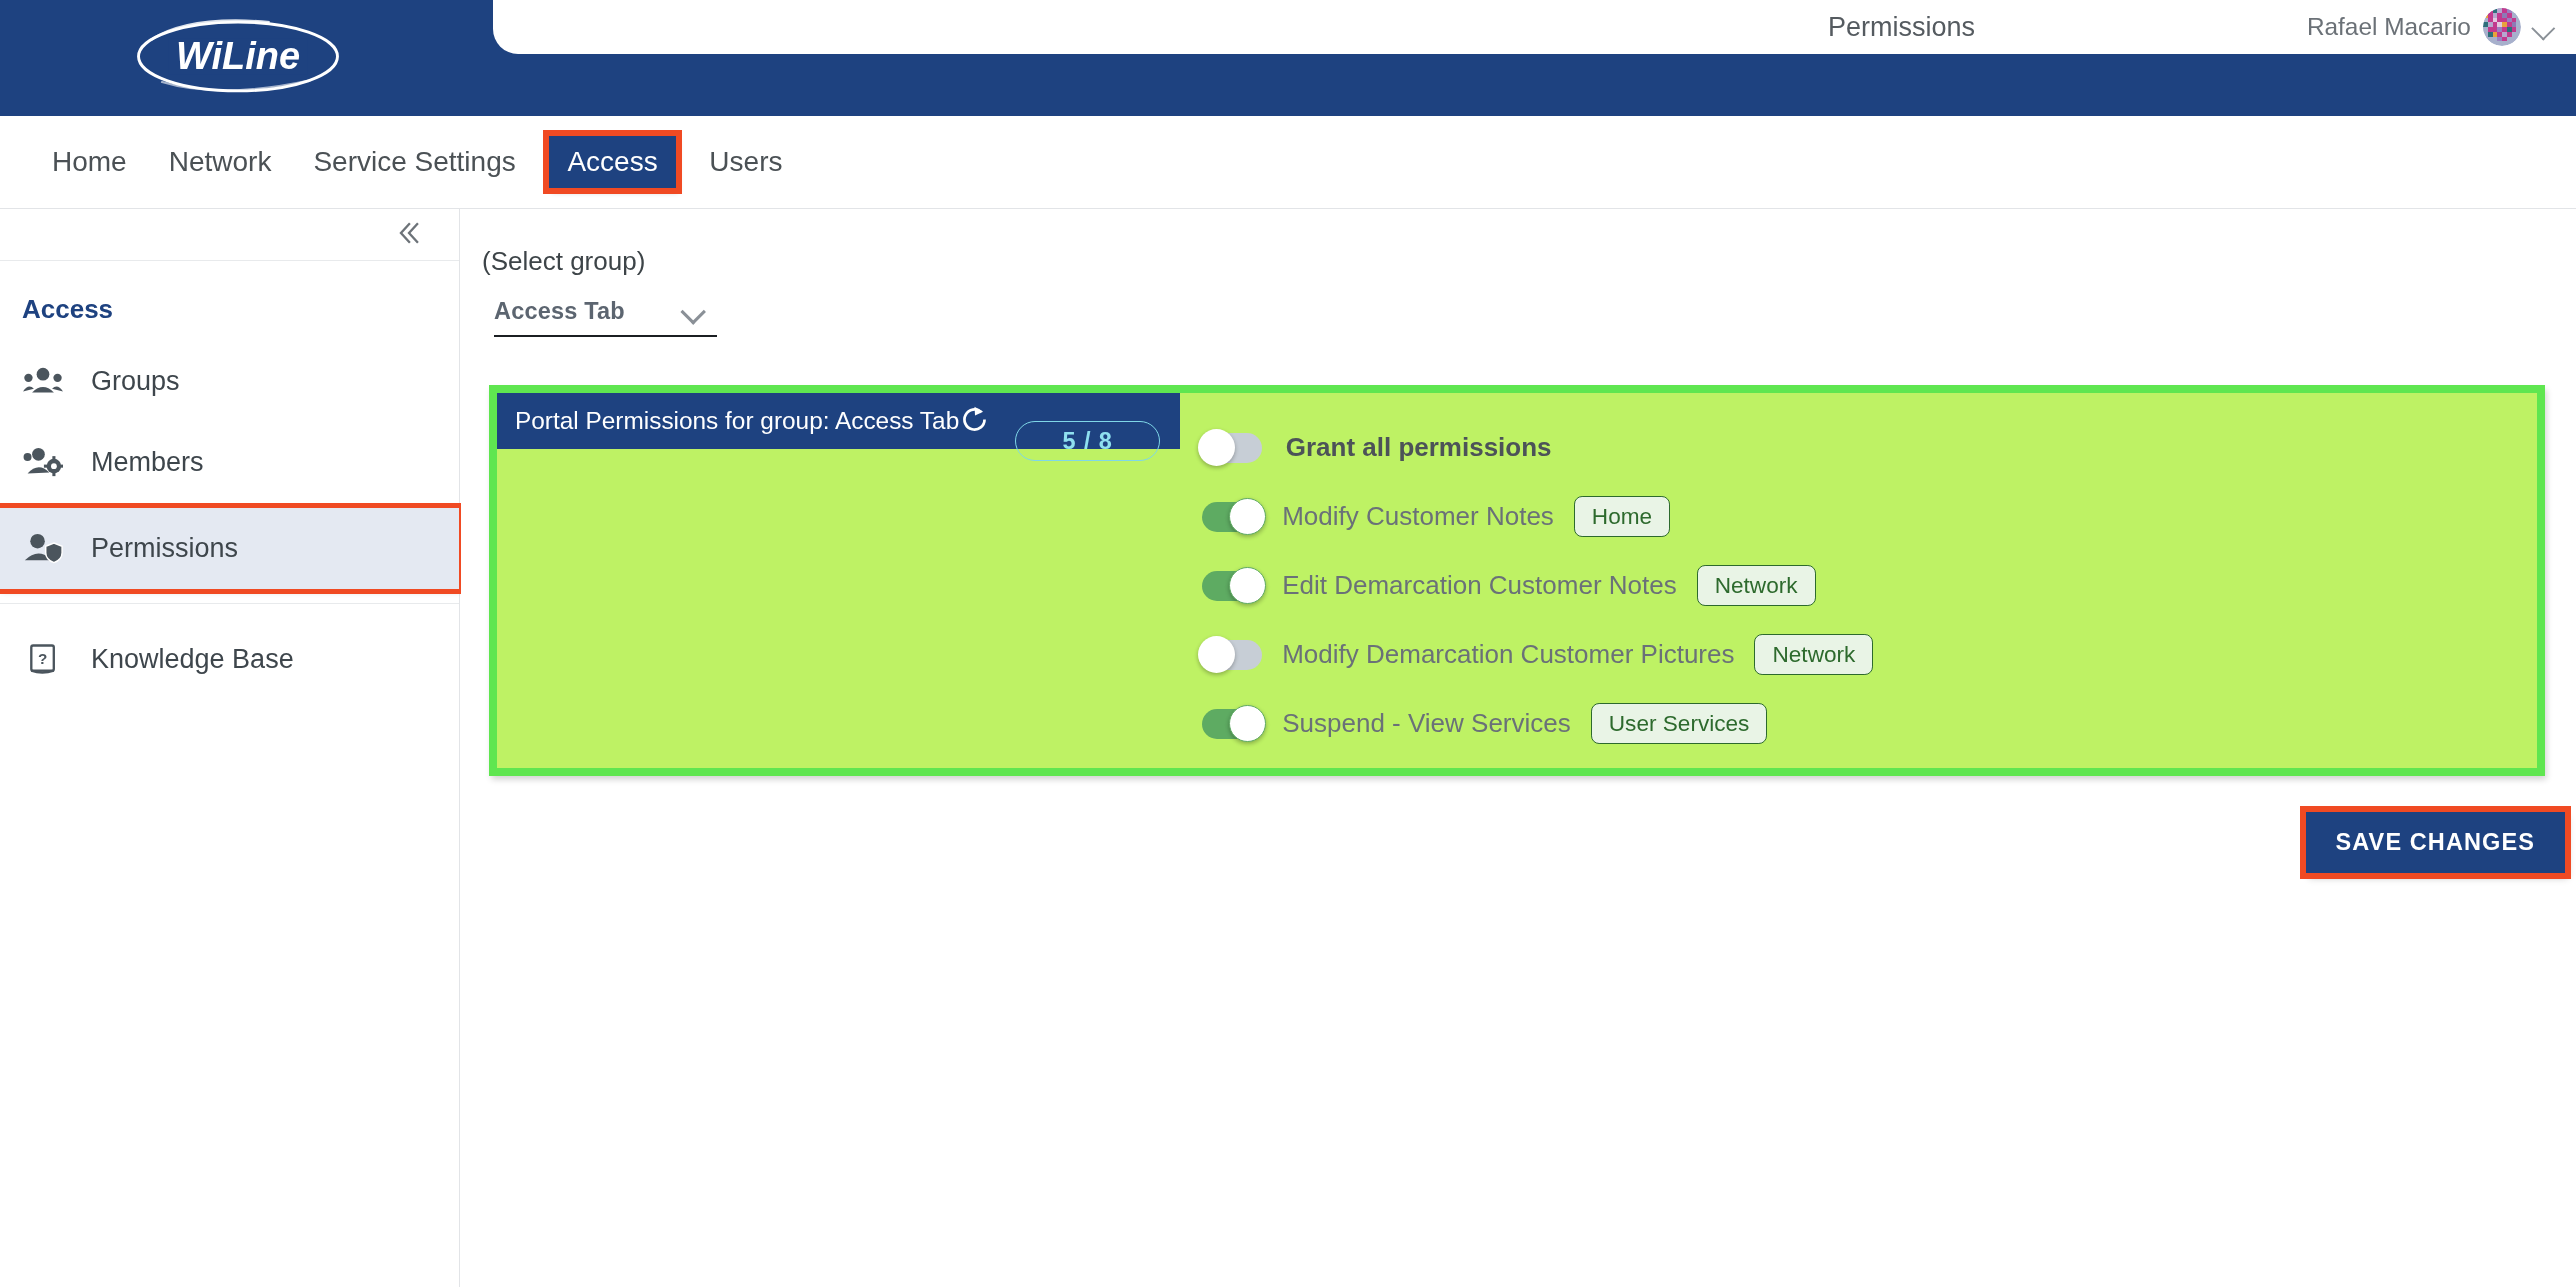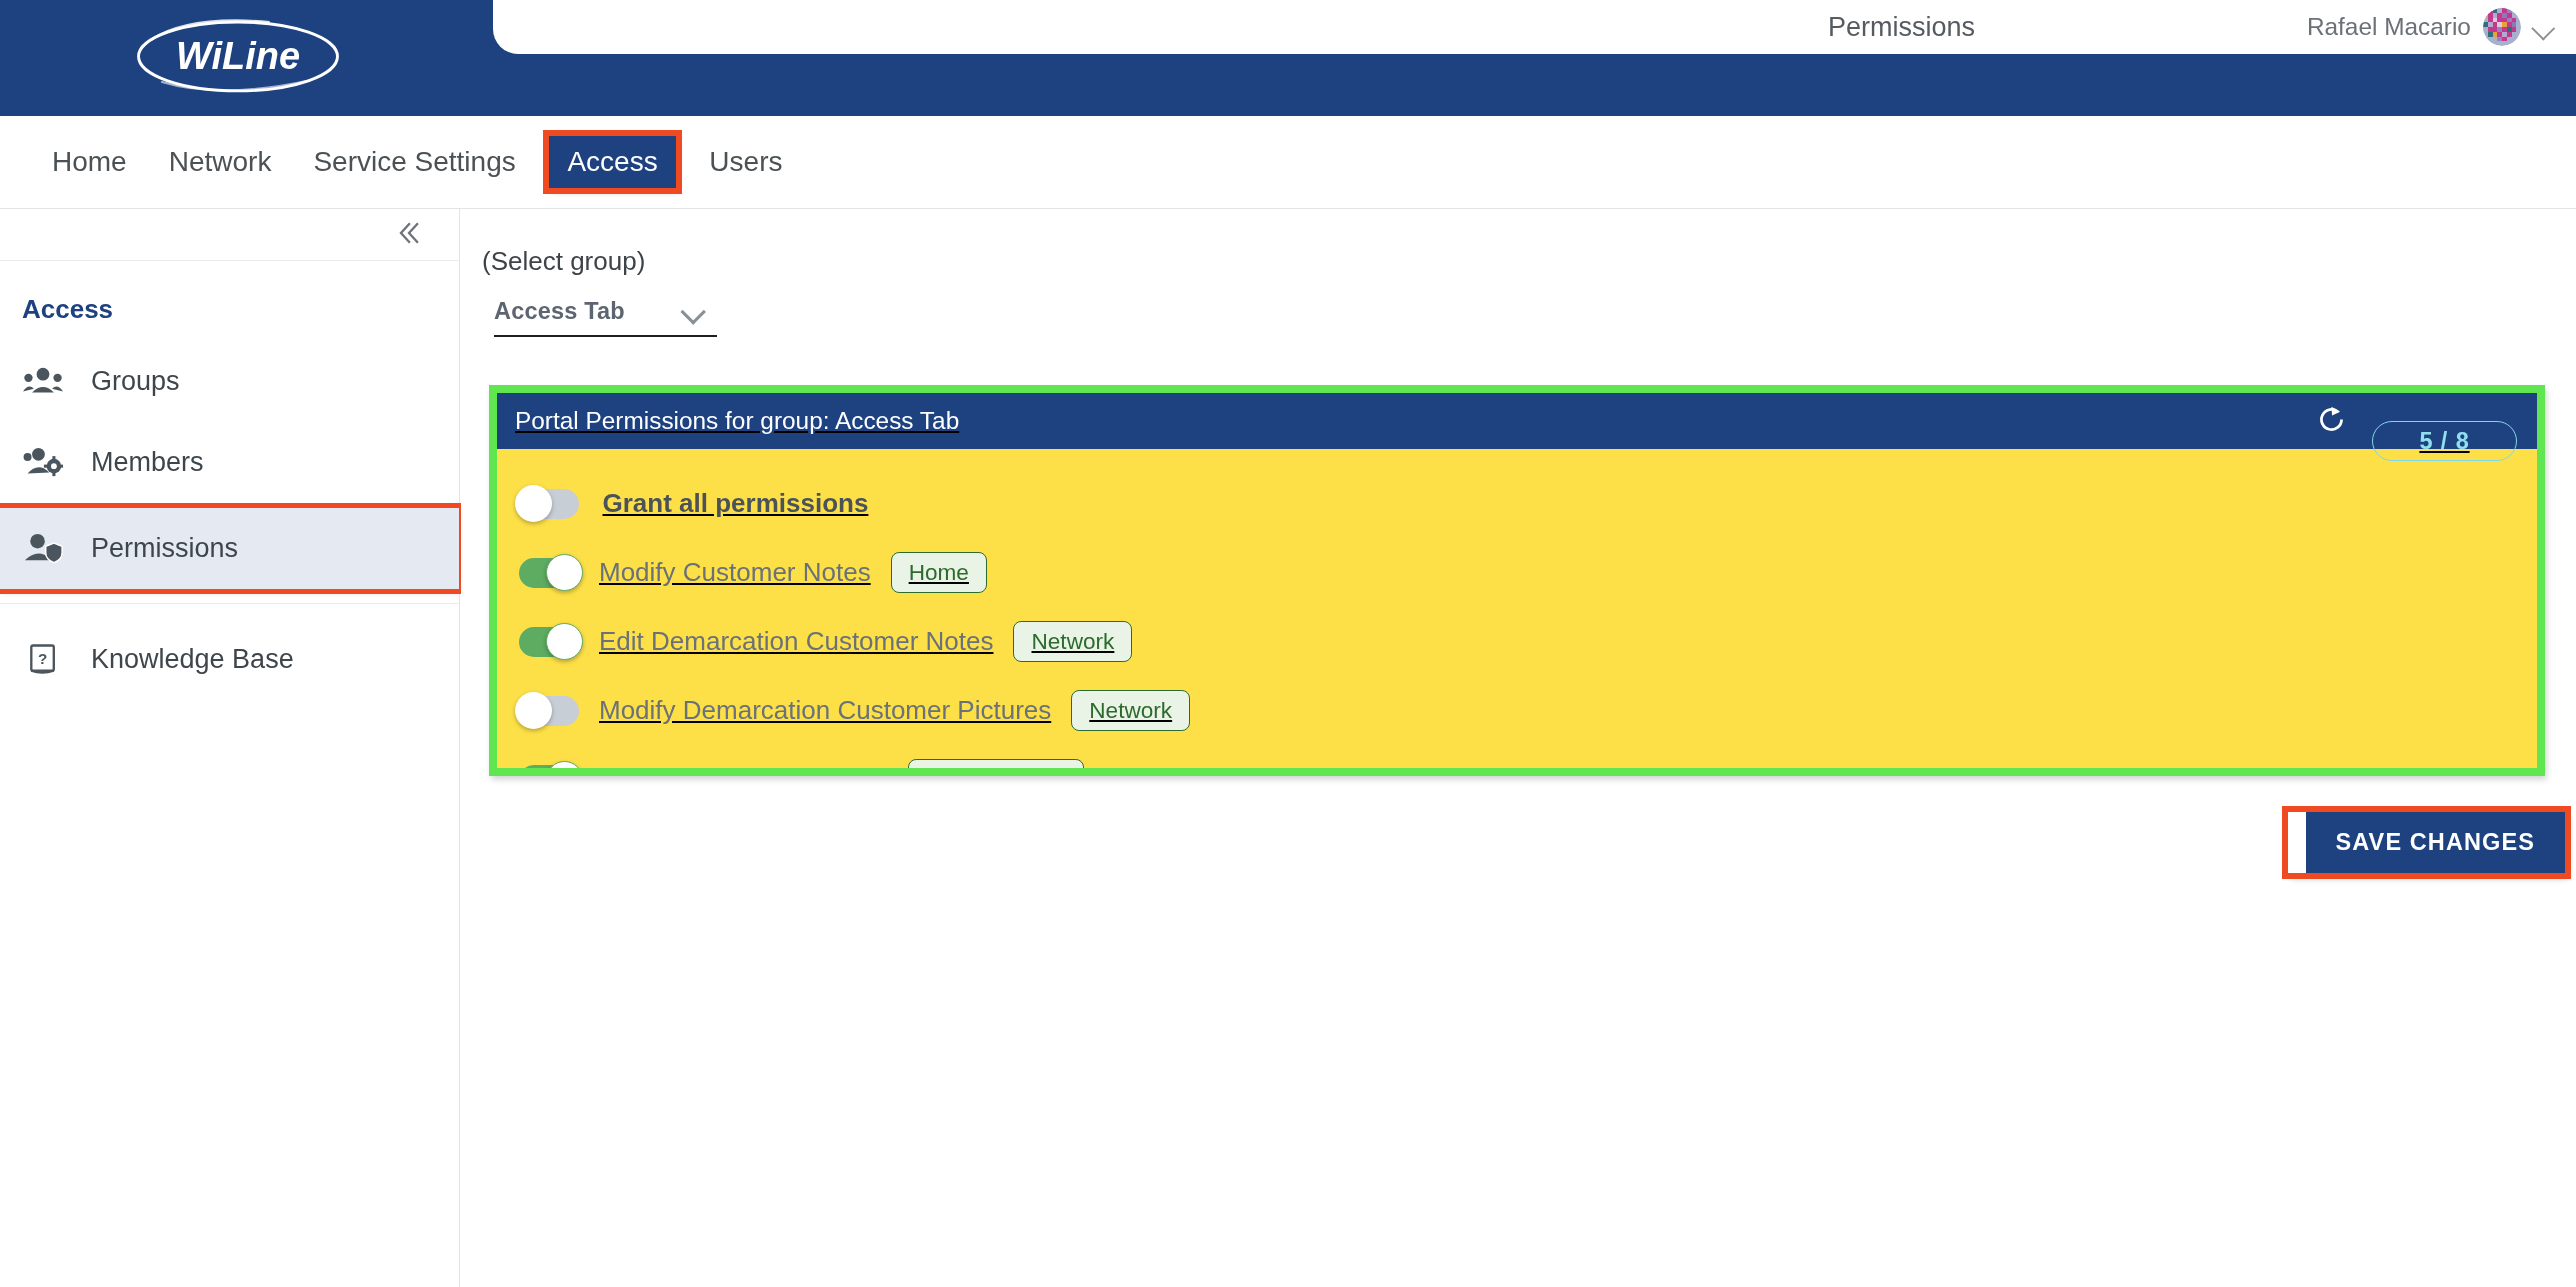--- a/index.html
+++ b/index.html
@@ -146,22 +146,22 @@
 
   
   .perm-highlight {
     position: absolute; left: 28px; top: 163px;
     width: 2056px; height: 391px;
     border: 8.1px solid #5fe650;
     box-shadow: 1.8px 3.6px 6.3px rgba(0,0,0,.18);
   }
   .perm-card {
     width: 100%; height: 100%;
-    background: #fde047;
-    display: flex; flex-direction: column; text-decoration: underline;
+    background: #bef264;
+    display: flex; flex-direction: row;
   }
   .perm-header {
     height: 56px; background: #1e4280;
     display: flex; align-items: center; justify-content: space-between;
     padding: 0 20px 0 18px;
   }
   .perm-header-title { font-size: 24.4px; color: #ffffff; white-space: nowrap; }
   .perm-header-right { display: flex; align-items: center; gap: 25px; }
   .refresh-icon { cursor: pointer; display: block; }
   .count-badge {
@@ -203,21 +203,20 @@
     background: #e9f4e6; border: 1.8px solid #2d6a2d;
     border-radius: 8.1px; padding: 6.3px 17px; white-space: nowrap;
     cursor: pointer;
   }
 
   
   .save-wrap {
     position: absolute; right: 11px; top: 590px;
     outline: 6.3px solid #f04a23;
     box-shadow: 2.7px 5.4px 7.2px rgba(0,0,0,.22);
-    padding-left: 18px;
   }
   .save-btn {
     background: #1e4280; color: #ffffff;
     font-size: 23.5px; font-weight: bold; letter-spacing: 1.1px;
     border: none; padding: 17px 30px; cursor: pointer;
     font-family: "Liberation Sans", sans-serif;
     display: block;
   }
 </style>
 </head>

